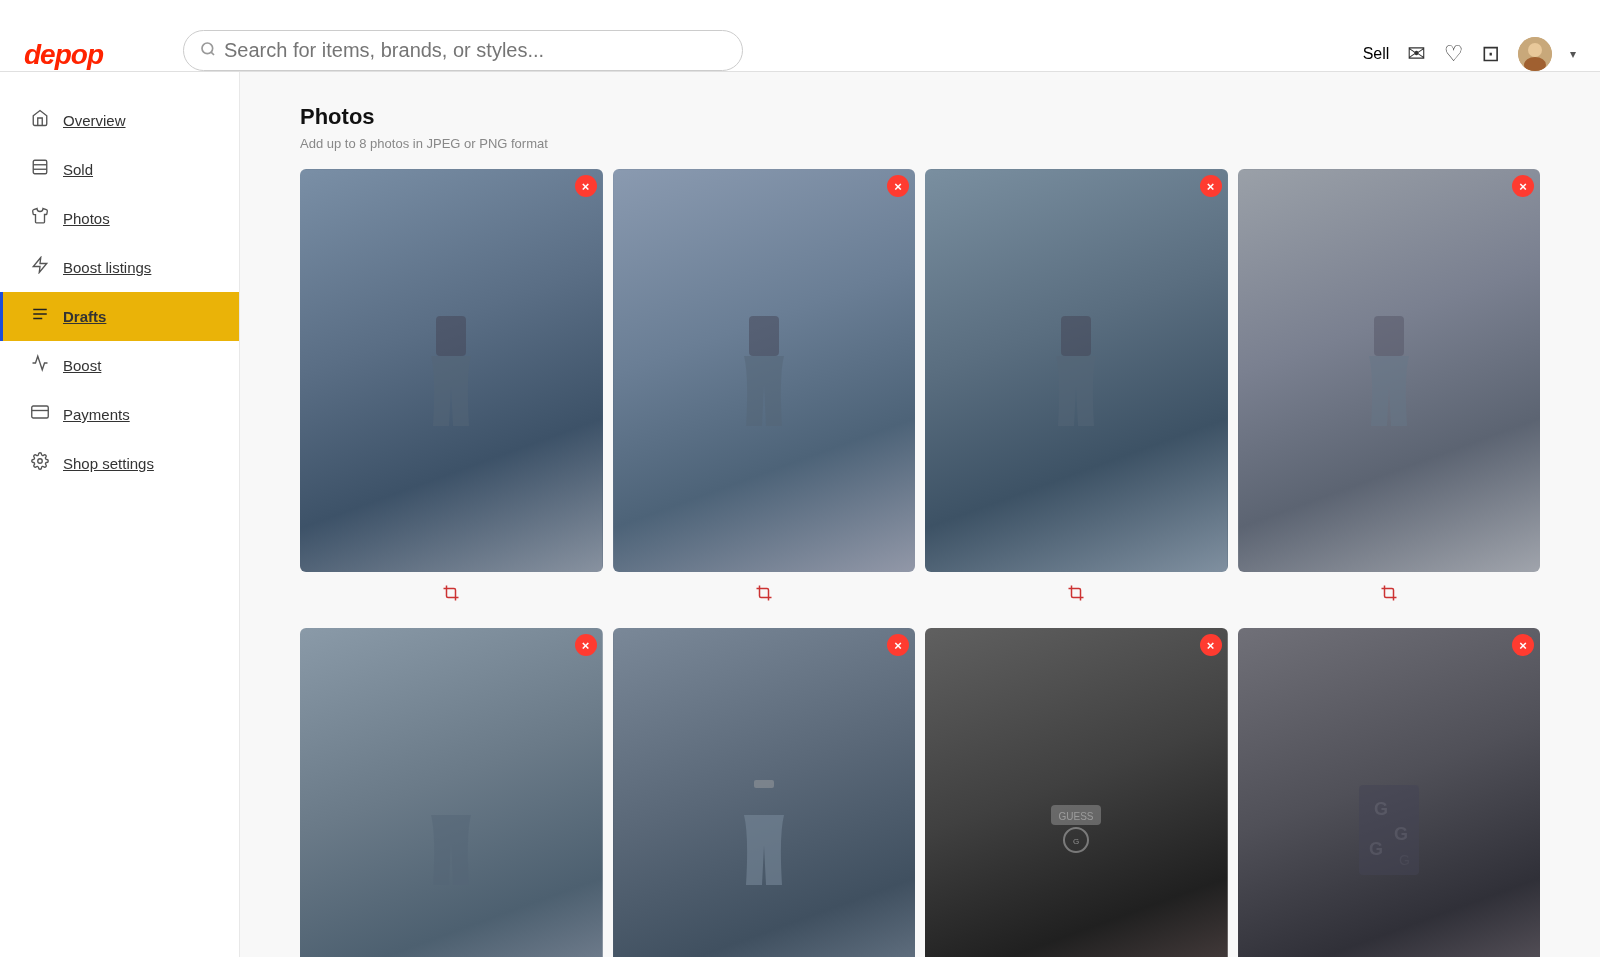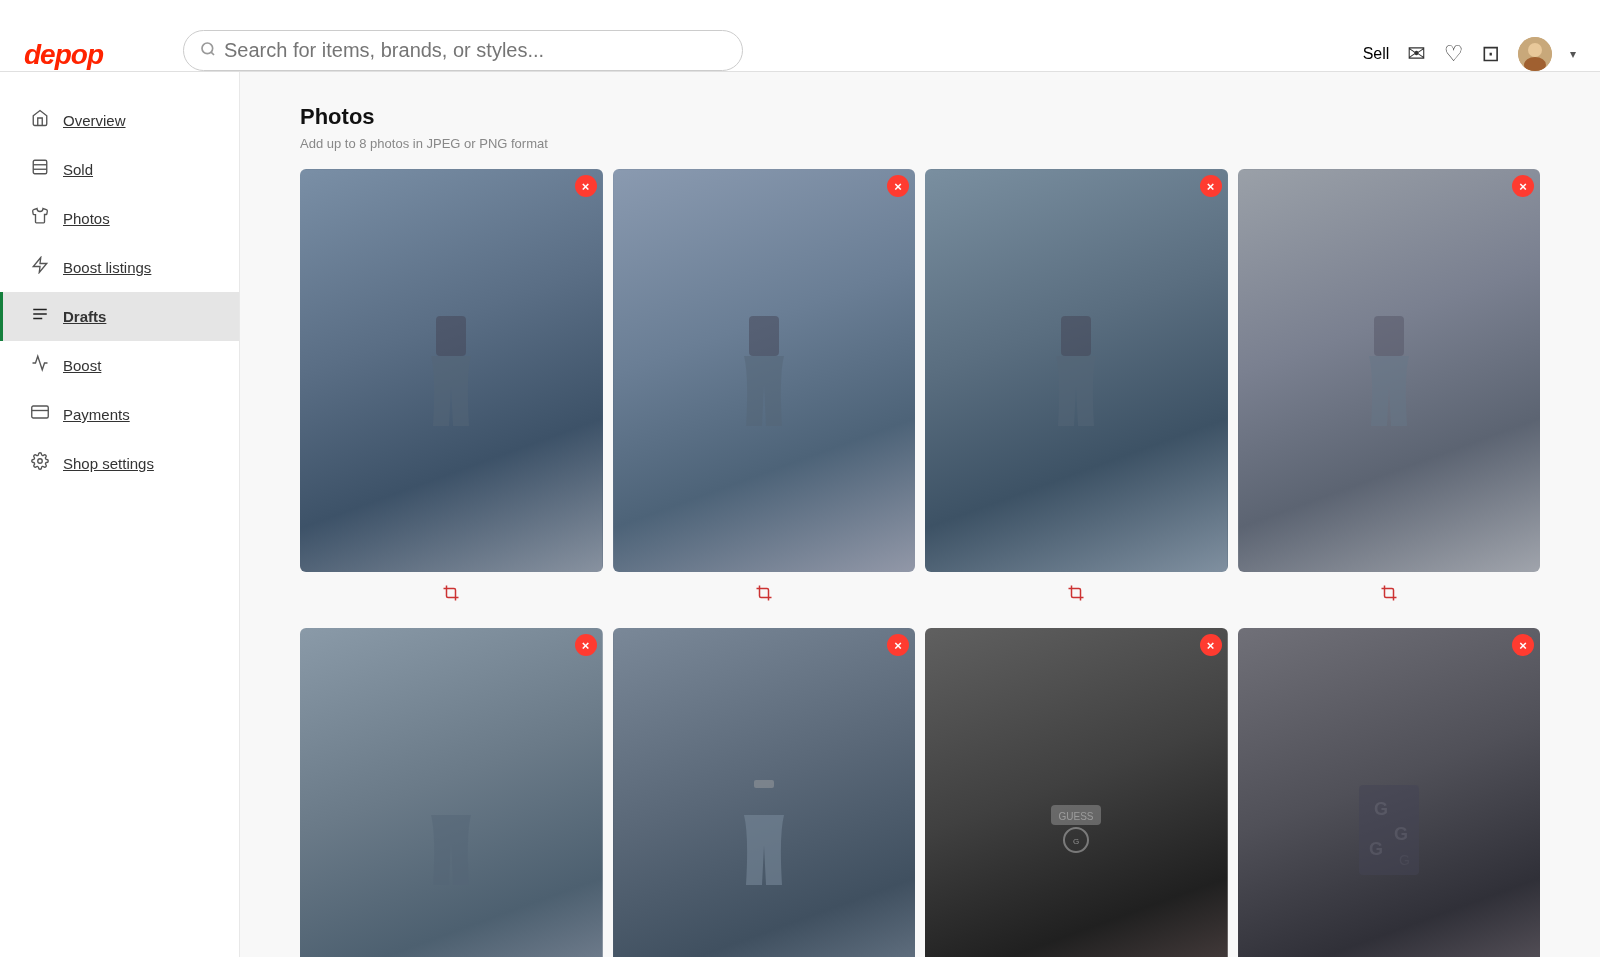--- a/index.html
+++ b/index.html
@@ -37,21 +37,21 @@
     .sidebar {
       width: 240px; background: #fff; border-right: 1px solid #e8e8e8;
       padding: 24px 0; display: flex; flex-direction: column; flex-shrink: 0;
     }
     .sidebar-item {
       display: flex; align-items: center; gap: 14px; padding: 13px 28px;
       cursor: pointer; font-size: 15px; color: #333; border-left: 3px solid transparent;
       transition: background 0.15s;
       text-decoration: underline;
     }
-    .sidebar-item.active { border-left: 3px solid #15803d; font-weight: 700; background: #e5e5e5; }
+    .sidebar-item.active { border-left: 3px solid #1d4ed8; font-weight: 700; background: #eab308; }
     .sidebar-icon { font-size: 18px; color: #555; flex-shrink: 0; }
     .sidebar-spacer { flex: 1; }
 
     
     .main { flex: 1; padding: 32px 60px; background: #f8f8f8; overflow-y: auto; }
 
     
     .section-title { font-size: 22px; font-weight: 700; margin-bottom: 6px; color: #111; }
     .section-subtitle { font-size: 13px; color: #888; margin-bottom: 18px; }
 

